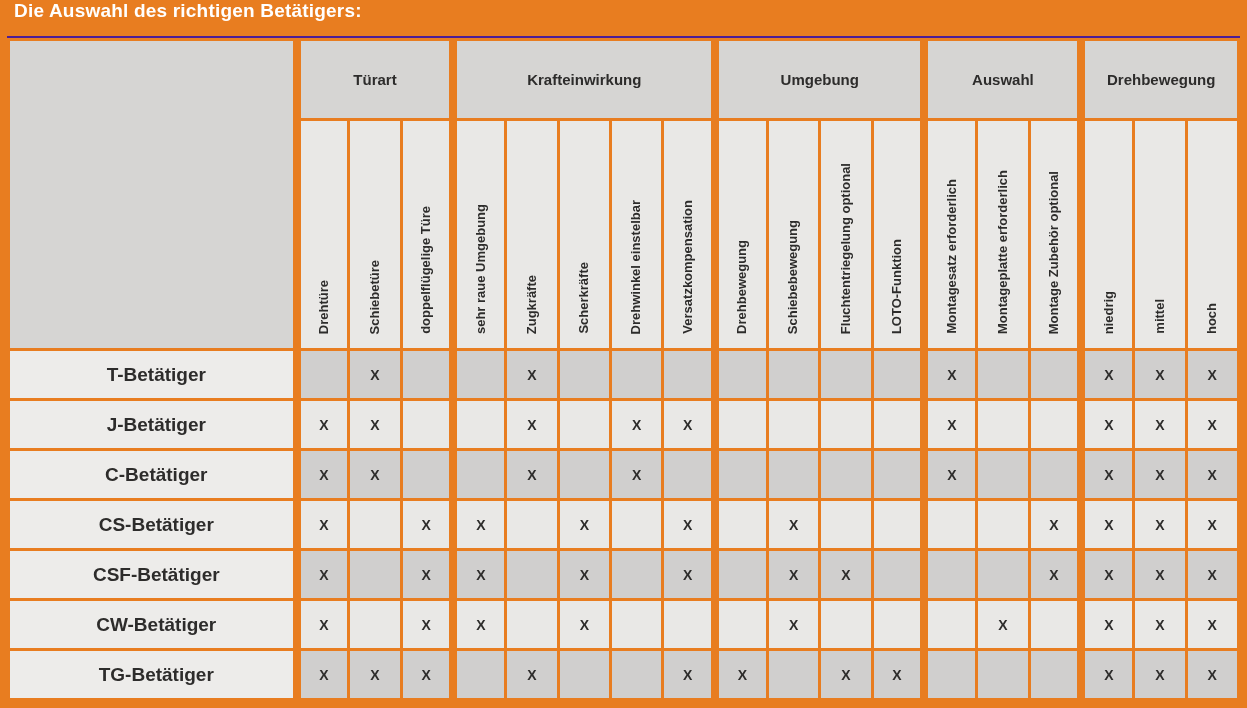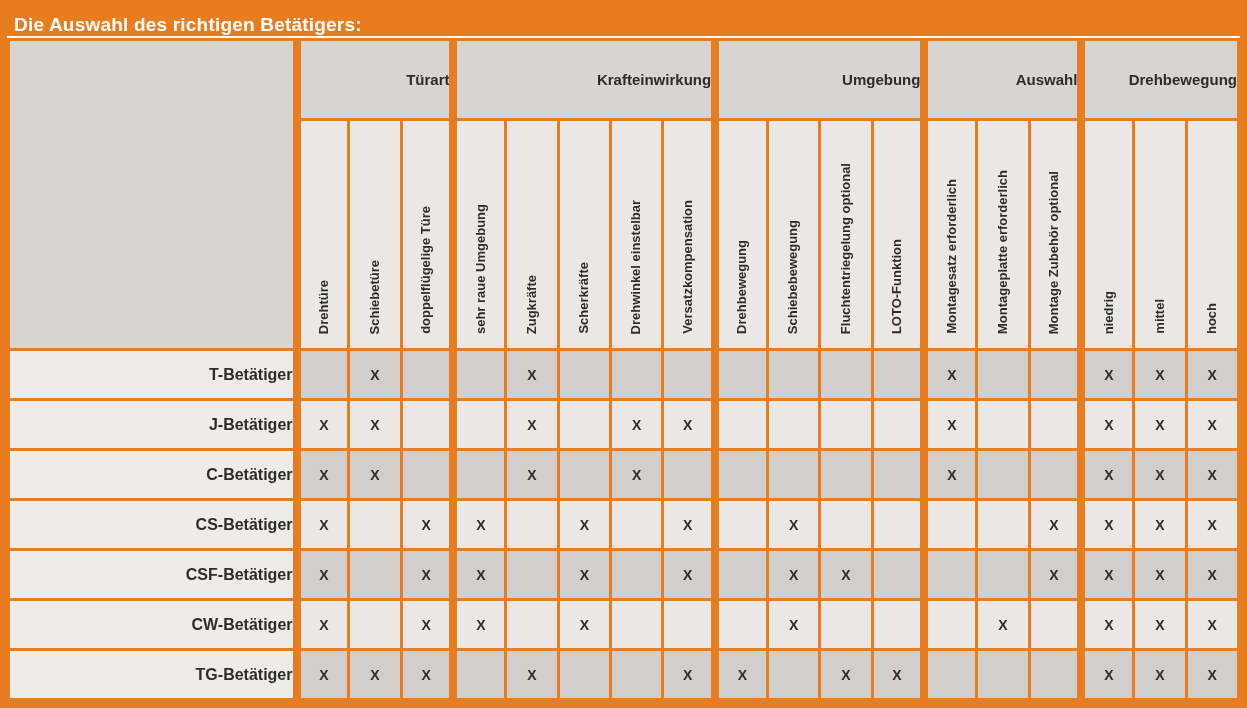--- a/index.html
+++ b/index.html
@@ -11,23 +11,23 @@
   }
   .frame {
     width: 1247px;
     height: 708px;
     background: #E87D20;
     padding: 0 7px 7px 7px;
   }
   .title-bar {
     height: 38px;
     display: flex;
-    align-items: flex-end;
+    align-items: flex-start;
     padding-left: 7px;
-    border-bottom: 2px solid #ffffff;
+    border-bottom: 2px solid #4c1d95;
   }
   .title-bar span {
     color: #ffffff;
     font-size: 19px;
     font-weight: bold;
     letter-spacing: 0.2px;
   }
   table.matrix {
     border-collapse: collapse;
     table-layout: fixed;
@@ -37,21 +37,21 @@
   th, td {
     border: 3px solid #E87D20;
     font-weight: bold;
     color: #2D2C2B;
     overflow: hidden;
   }
   col.label-col { width: 288px; }
   tr.group-row th {
     height: 80px;
     font-size: 15px;
-    text-align: right;
+    text-align: center;
     vertical-align: middle;
     background: #D6D5D3;
   }
   th.corner { background: #E9E8E6; }
   th.colhead {
     height: 230px;
     vertical-align: bottom;
     text-align: center;
     padding-bottom: 10px;
     background: #E9E8E6;
@@ -66,23 +66,23 @@
     font-weight: bold;
   }
   tbody td {
     height: 50px;
     text-align: center;
     vertical-align: middle;
     font-size: 14px;
   }
   tbody th.rowlabel {
     background: #EDECEA;
-    text-align: right;
+    text-align: center;
     padding-left: 10px;
-    font-size: 16px;
+    font-size: 19px;
     border-right-width: 7px;
   }
   tr.dark td { background: #D0CFCE; }
   tr.light td { background: #E9E8E6; }
   .gs { border-left-width: 8px; }
 </style>
 </head>
 <body>
 
 <div class="frame">

